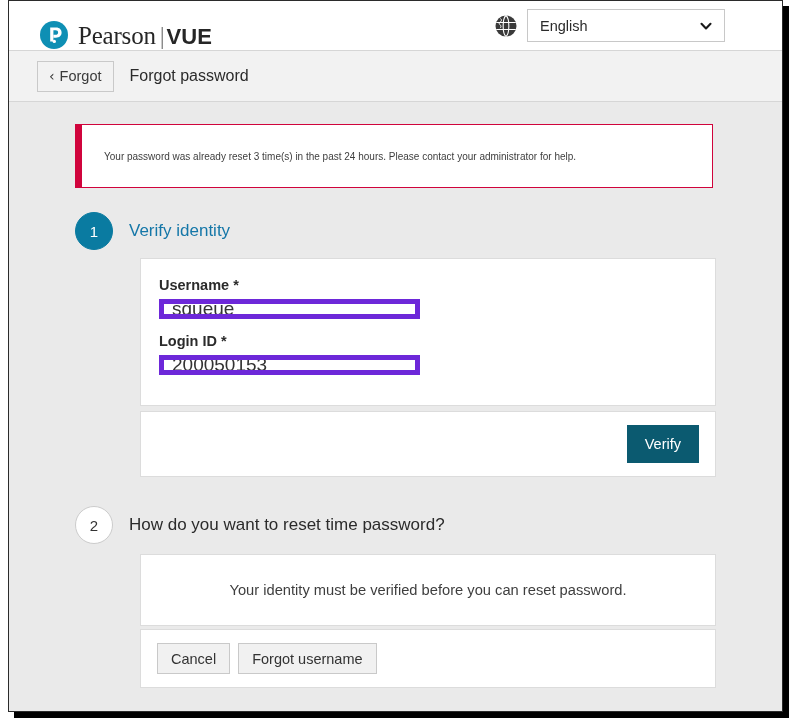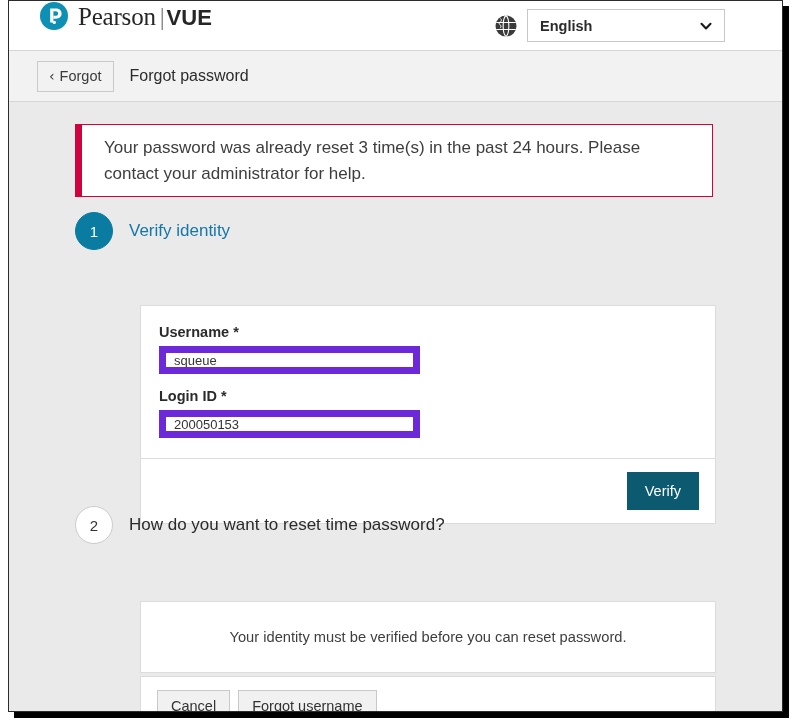--- a/index.html
+++ b/index.html
@@ -26,21 +26,21 @@
     border: 1px solid #2b2b2b;
     box-shadow: 6px 6px 0 0 #000000;
     overflow: hidden;
   }
 
   
   .header {
     height: 49px;
     background: #ffffff;
     display: flex;
-    align-items: flex-start;
+    align-items: flex-end;
     padding: 0 16px 0 30px;
     position: relative;
   }
   .brand {
     display: flex;
     align-items: center;
     gap: 9px;
   }
   .brand-mark {
     width: 30px;
@@ -88,21 +88,20 @@
     border: 1px solid #c8c8c8;
     background: #ffffff;
     display: flex;
     align-items: center;
     padding: 0 10px 0 12px;
     position: relative;
   }
   .lang-select .val {
     font-size: 14.5px;
     color: #2b2b2b;
-    font-weight: bold;
   }
   .lang-select .caret {
     position: absolute;
     right: 11px;
     top: 50%;
     transform: translateY(-50%);
     width: 14px;
     height: 14px;
   }
 
@@ -158,21 +157,21 @@
     width: 638px;
     min-height: 64px;
     background: #ffffff;
     border: 1px solid #d0043c;
     border-left: 7px solid #d0043c;
     display: flex;
     align-items: center;
     padding: 10px 16px 10px 22px;
   }
   .alert-text {
-    font-size: 17px;
+    font-size: 10px;
     color: #3e3e3e;
     line-height: 1.5;
   }
 
   
   .step-row {
     position: absolute;
     display: flex;
     align-items: center;
     gap: 16px;
@@ -204,37 +203,36 @@
   .step-label.active { color: #1577a8; text-align: right; }
   .step-label.inactive { color: #2b2b2b; }
 
   
   .card {
     position: absolute;
     left: 131px;
     width: 576px;
     background: #ffffff;
     border: 1px solid #dcdcdc;
-    margin-top: 47px;
   }
 
   .field-block { padding: 18px 18px 16px 18px; }
   .field-label {
     font-size: 14.5px;
     font-weight: bold;
     color: #2b2b2b;
     margin-bottom: 6px;
   }
   .field-label + .text-input { margin-bottom: 14px; }
   .text-input {
     width: 261px;
-    height: 28px;
-    border: 7px solid #6d28d9;
-    background: #ffffff;
-    font-size: 13px;
+    height: 20px;
+    border: 5px solid #6d28d9;
+    background: #ffffff;
+    font-size: 19px;
     color: #333333;
     padding: 0 8px;
     font-family: "Liberation Sans", sans-serif;
     outline: none;
   }
 
   .card-footer {
     padding: 13px 16px;
     display: flex;
     justify-content: flex-end;

